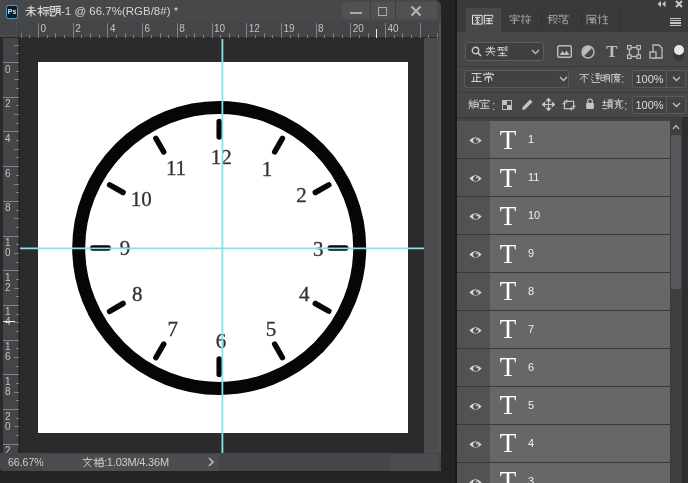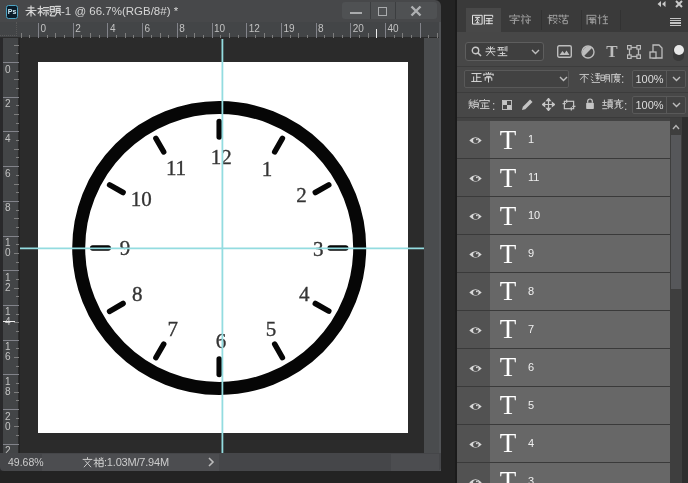--- a/index.html
+++ b/index.html
@@ -208,27 +208,27 @@
       <text x="121.3" y="161.2" font-family="Liberation Serif" font-size="21" fill="#343434" stroke="#343434" stroke-width="0.35" text-anchor="middle" dominant-baseline="central">10</text>
       <text x="156.0" y="129.6" font-family="Liberation Serif" font-size="21" fill="#343434" stroke="#343434" stroke-width="0.35" text-anchor="middle" dominant-baseline="central">11</text>
       <line x1="202.4" y1="1" x2="202.4" y2="415" stroke="#93dce0" stroke-width="1.8"></line>
       <line x1="0" y1="210.3" x2="404" y2="210.3" stroke="#93dce0" stroke-width="1.8"></line>
     </svg>
 <div class="abs" style="left:424px;top:38px;width:15px;height:415px;background:#4a4c4e"></div>
 <div class="abs" style="left:439px;top:22px;width:2px;height:449px;background:#515356"></div>
 <div class="abs" style="left:0;top:453px;width:441px;height:18px;background:#454649;border-radius:0 0 4px 4px"></div>
 <div class="abs" style="left:42px;top:454px;width:177px;height:17px;background:#4c4d50"></div>
 <div class="abs" style="left:391px;top:454px;width:48px;height:17px;background:#4c4d50"></div>
-<div class="abs" style="left:8px;top:453px;height:18px;line-height:18px;font-size:10.5px;color:#cccccc">49.68%</div>
+<div class="abs" style="left:8px;top:453px;height:18px;line-height:18px;font-size:10.5px;color:#cccccc">66.67%</div>
 <div class="abs" style="left:82px;top:453px;height:18px;line-height:18px;font-size:11px;letter-spacing:-0.2px;color:#cccccc">
 <svg width="11" height="11" viewBox="0 0 100 100" style="vertical-align:middle;position:relative;top:-1px;margin-right:0px">
         <path d="M50 5 V15 M10 22 H90 M70 35 L20 90 M30 35 L80 90" fill="none" stroke="#cccccc" stroke-width="9" stroke-linecap="round" stroke-linejoin="round"></path>
       </svg><svg width="11" height="11" viewBox="0 0 100 100" style="vertical-align:middle;position:relative;top:-1px;margin-right:0px">
         <path d="M28 10 V90 M8 30 H48 M26 48 L12 66 M30 48 L44 64 M75 6 V22 M58 12 L64 22 M90 10 L84 20 M58 30 H92 V88 H58 Z M58 58 H92" fill="none" stroke="#cccccc" stroke-width="9" stroke-linecap="round" stroke-linejoin="round"></path>
-      </svg><span>:1.03M/7.94M</span></div>
+      </svg><span>:1.03M/4.36M</span></div>
 <svg class="abs" style="left:207px;top:457px" width="8" height="10" viewBox="0 0 8 10">
       <path d="M2 1 L6 5 L2 9" stroke="#bbbbbb" stroke-width="1.6" fill="none"></path>
     </svg>
 </div>
 <div class="abs" style="left:455px;top:0;width:2px;height:483px;background:#1b1b1b"></div>
 <div class="abs" style="left:457px;top:0;width:231px;height:483px;background:#474747"></div>
 <div class="abs" style="left:457px;top:0;width:231px;height:32px;background:#3a3a3a"></div>
 <svg class="abs" style="left:657px;top:1px" width="9" height="6" viewBox="0 0 9 6">
     <path d="M4 0 L0.5 3 L4 6 Z M8.5 0 L5 3 L8.5 6 Z" fill="#c9c9c9"></path>
   </svg>

